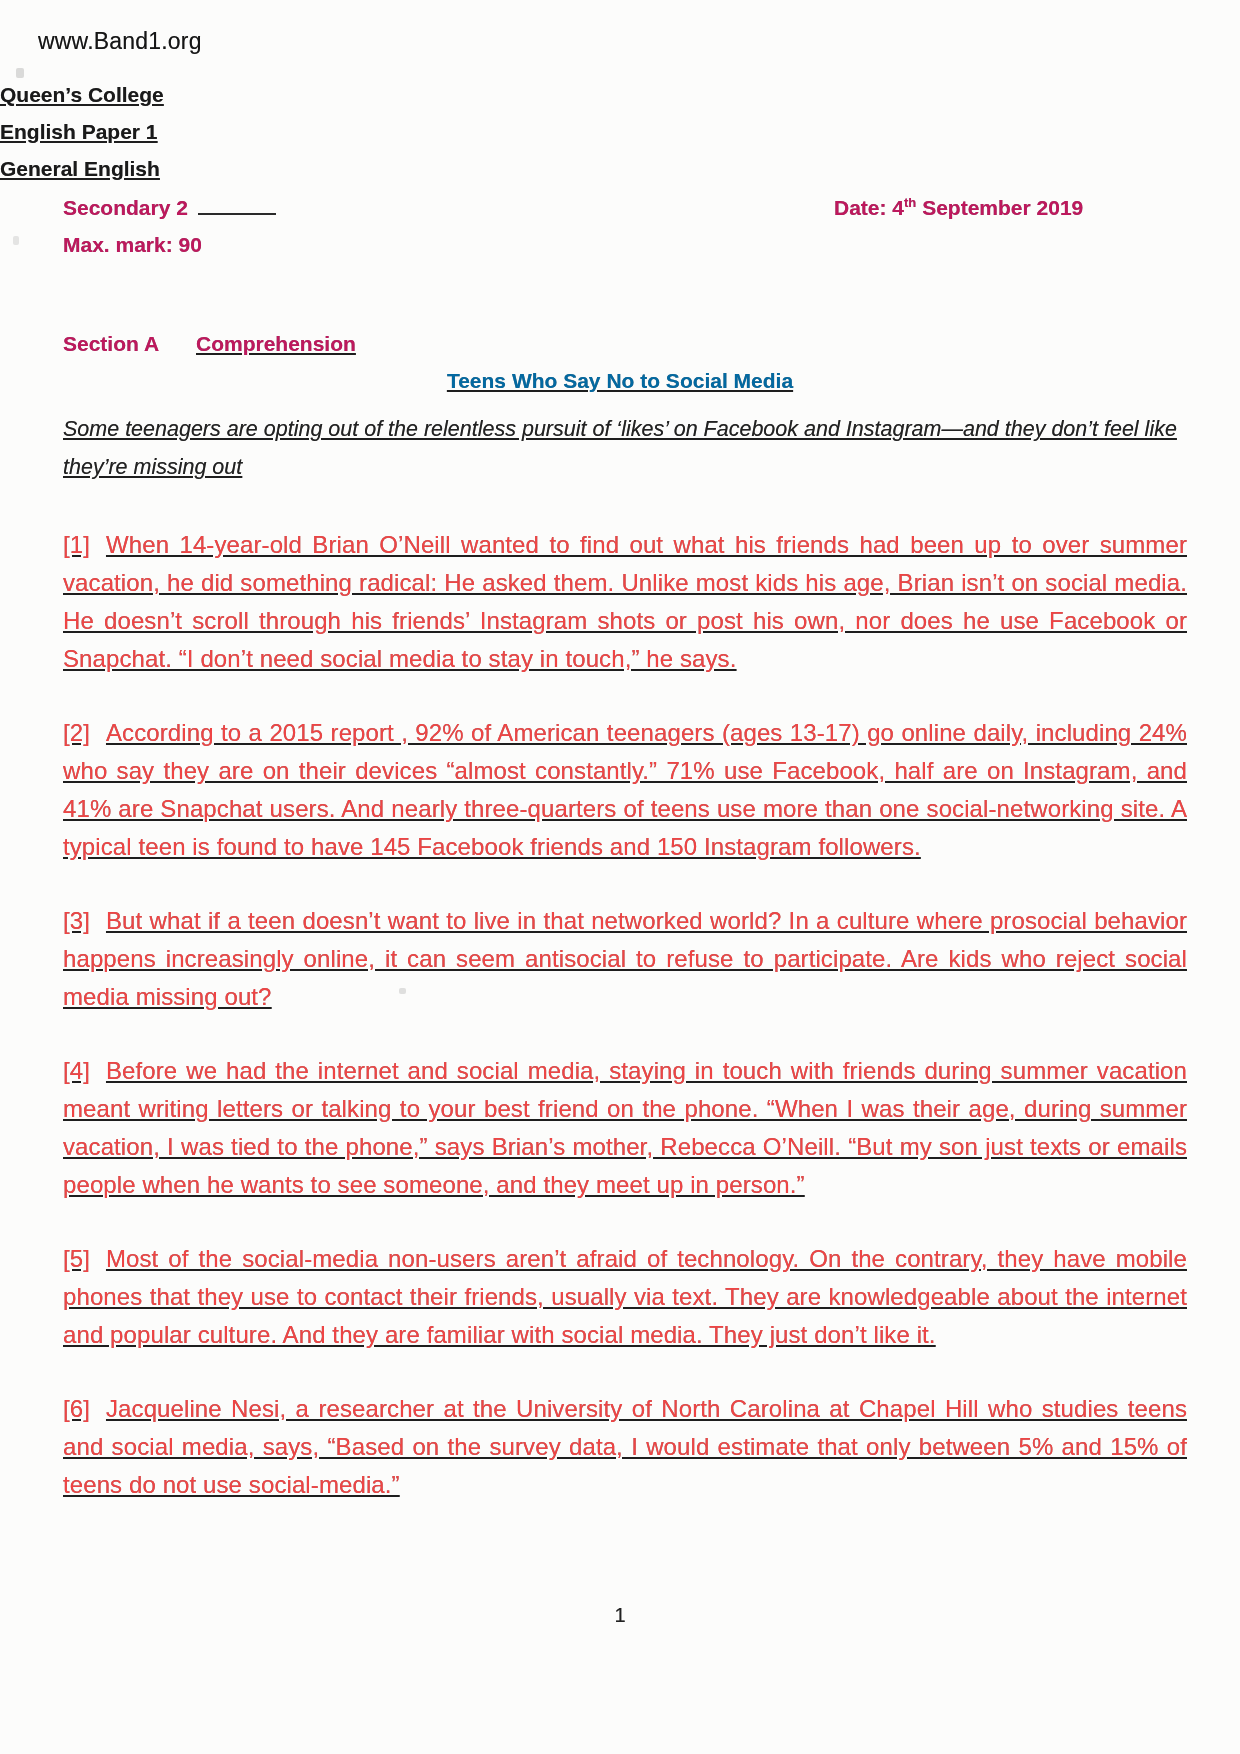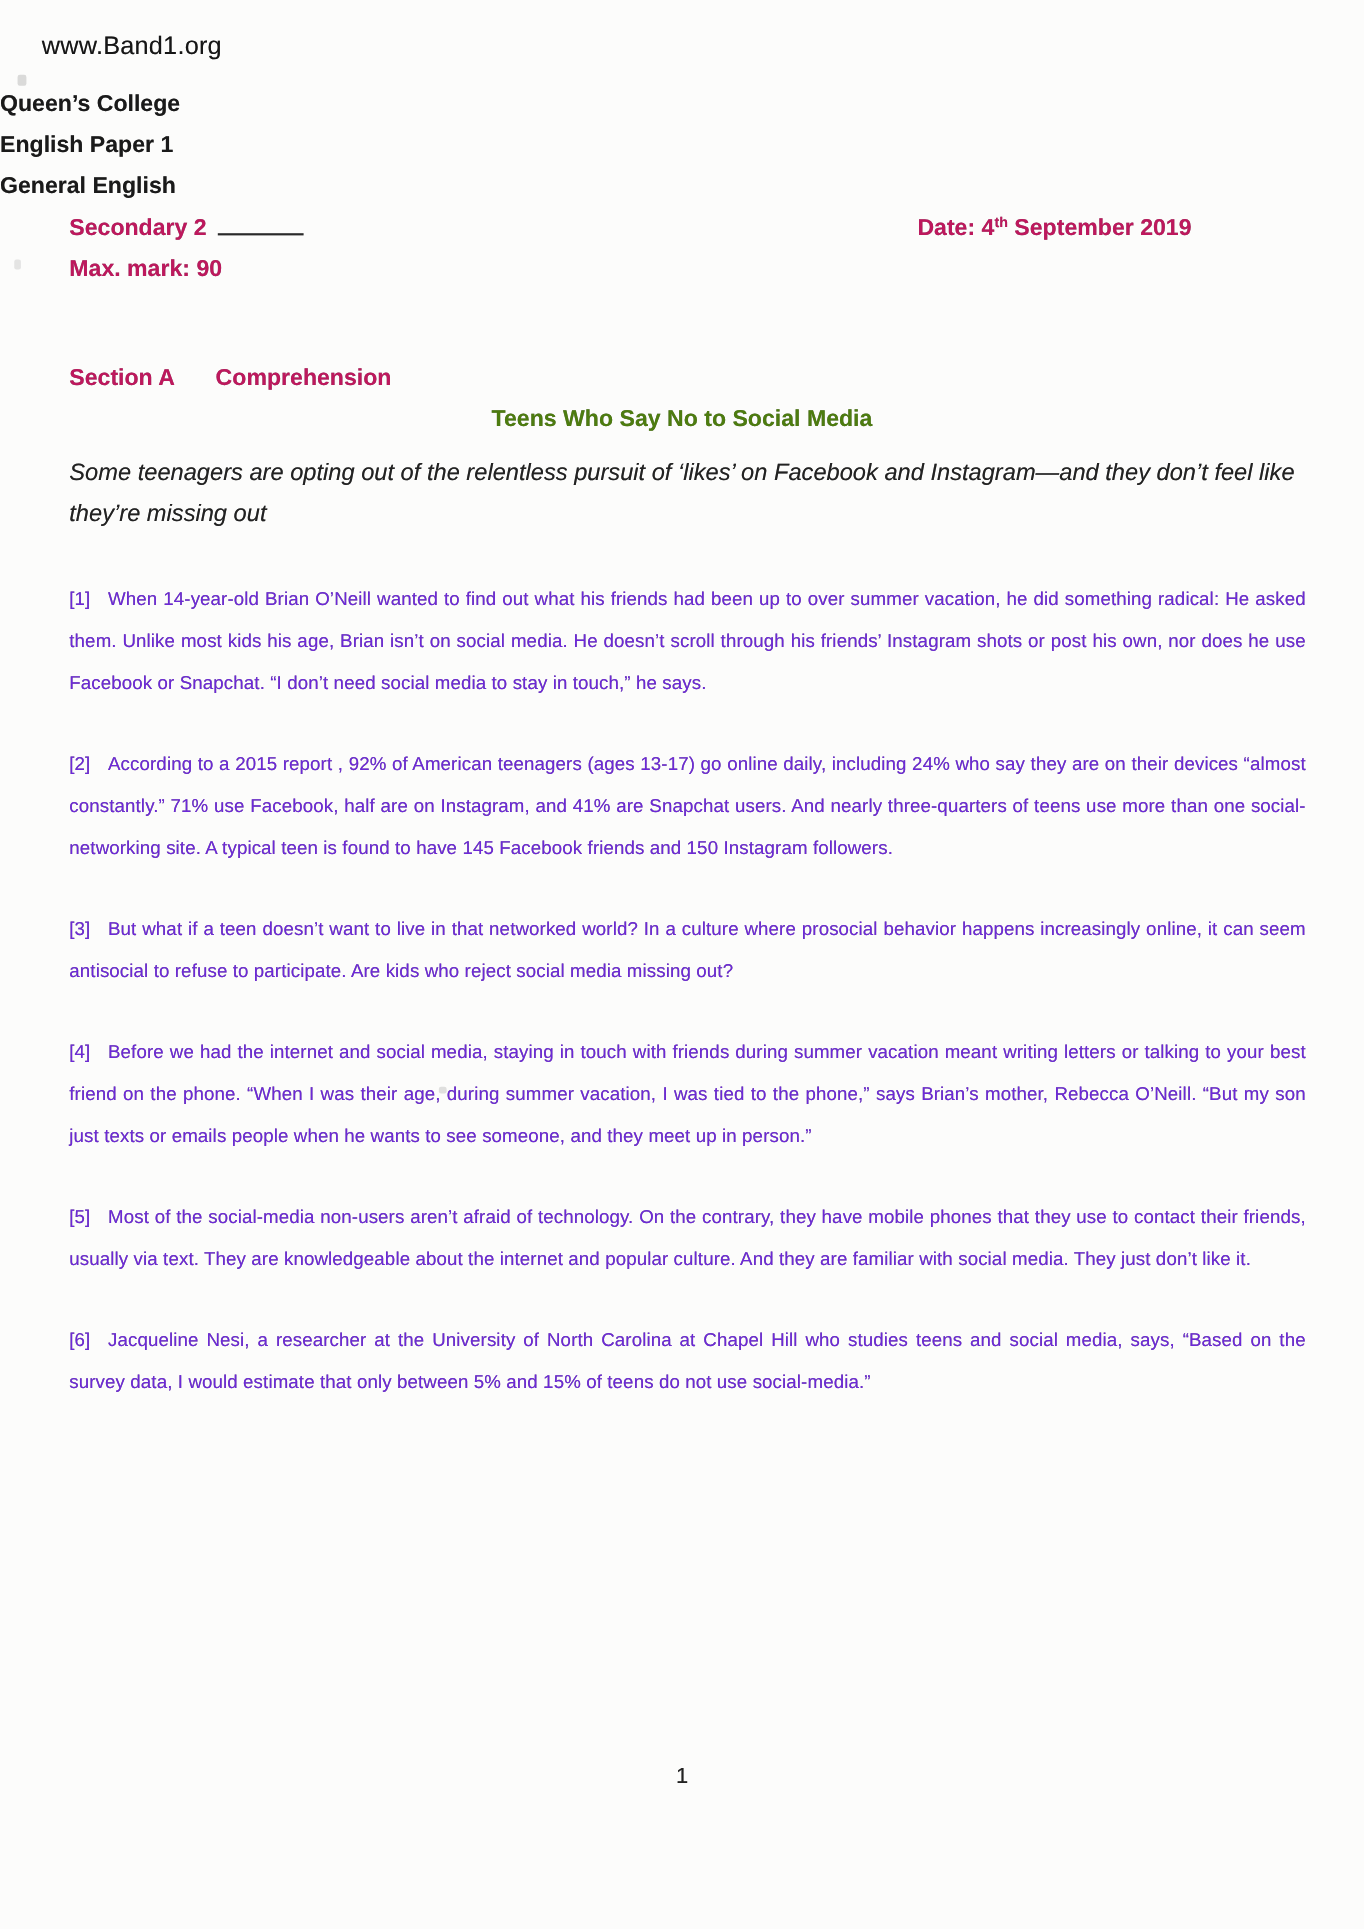--- a/index.html
+++ b/index.html
@@ -5,20 +5,21 @@
   html,body{margin:0;padding:0;background:#e8e8e8;}
   .page{
     position:relative;
     width:1240px;height:1754px;
     margin:0 auto;
     background:#fcfcfb;
     font-family:"Liberation Sans","DejaVu Sans",sans-serif;
     color:#1e1e1e;
     overflow:hidden;
     text-shadow:0 0 0.5px rgba(30,30,30,0.55);
+    text-decoration:underline;
   }
   .watermark{
     position:absolute;top:28px;left:38px;
     font-size:23px;color:#161616;letter-spacing:0.2px;
   }
   .header-block{padding-top:76px;text-align:left;}
   .header-line{font-size:21px;font-weight:bold;line-height:37px;color:#1a1a1a;}
   .meta-block{position:relative;margin-top:2px;padding:0 63px;height:76px;}
   .meta-left{position:absolute;left:63px;top:0;}
   .meta-right{position:absolute;left:834px;top:0;}
@@ -26,29 +27,29 @@
   .blank-line{
     display:inline-block;width:78px;height:20px;
     border-bottom:2.5px solid #2a2a2a;margin-left:10px;vertical-align:baseline;
   }
   sup.ordinal{font-size:13px;font-weight:bold;vertical-align:super;line-height:0;}
   .section-block{margin-top:60px;padding:0 63px;}
   .section-row{font-size:21px;font-weight:bold;line-height:37px;color:#be185d;}
   .section-label{display:inline-block;width:133px;}
   .passage-title{
     margin-top:0;text-align:center;
-    font-size:21px;font-weight:bold;line-height:38px;color:#4d7c0f;
+    font-size:21px;font-weight:bold;line-height:38px;color:#0369a1;
   }
   .passage-intro{
     margin:10px 58px 0 63px;
     font-style:italic;font-size:21.5px;line-height:38px;color:#222;
   }
   .body-text{margin:40px 53px 0 63px;}
   .para{
-    font-size:17px;line-height:38px;color:#6d28d9;
+    font-size:24px;line-height:38px;color:#ef4444;
     text-align:justify;text-align-last:left;
     margin:0 0 36px 0;
     letter-spacing:0.1px;
   }
   .pnum{margin-right:16px;}
   .page-number{
     position:absolute;top:1604px;left:0;width:1240px;
     text-align:center;font-size:20px;color:#222;
   }
   .speck{position:absolute;background:#9a9a9a;border-radius:2px;opacity:0.35;}

